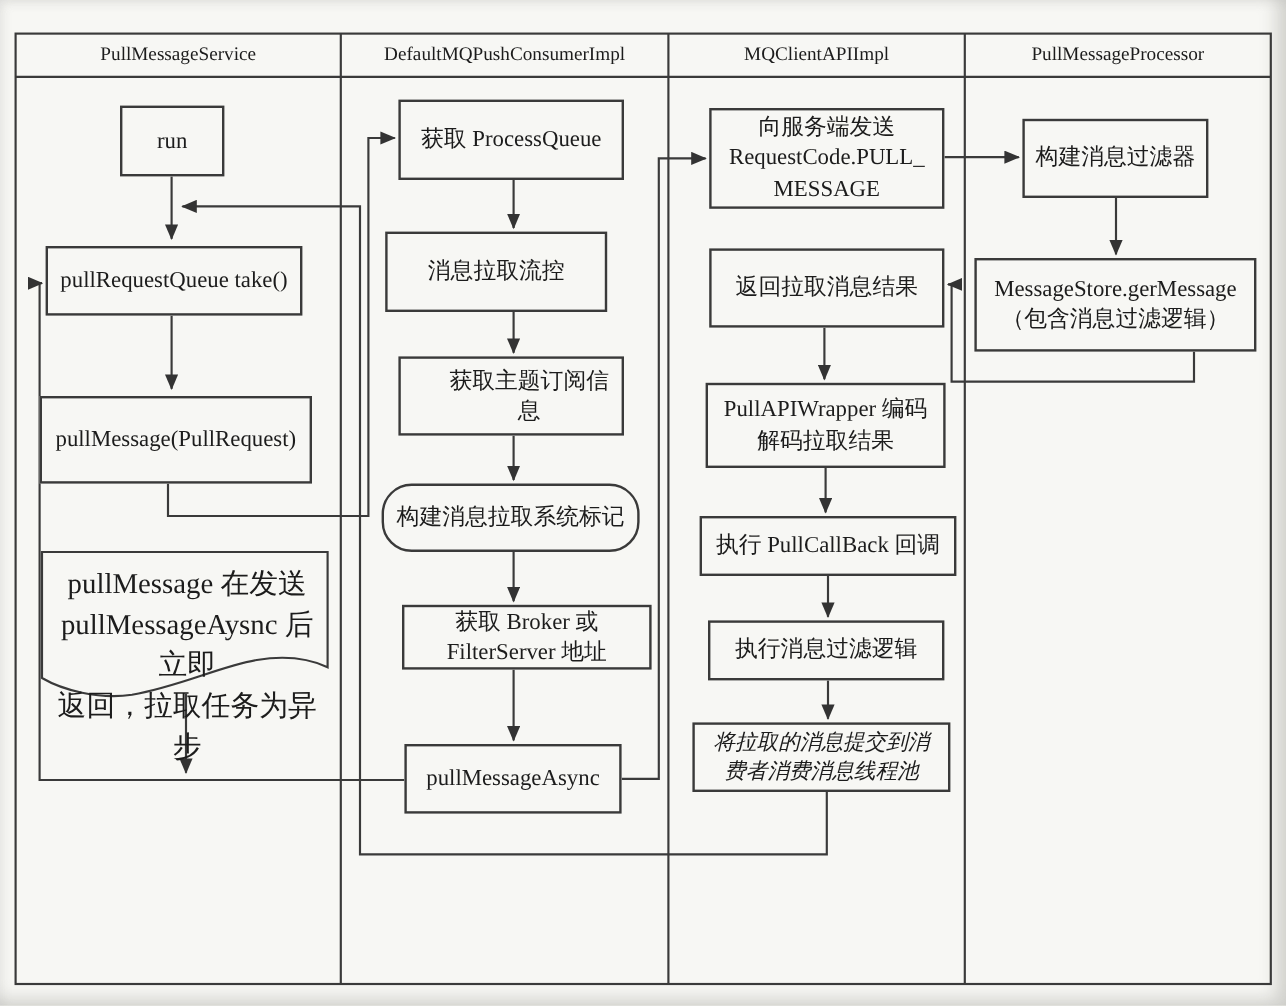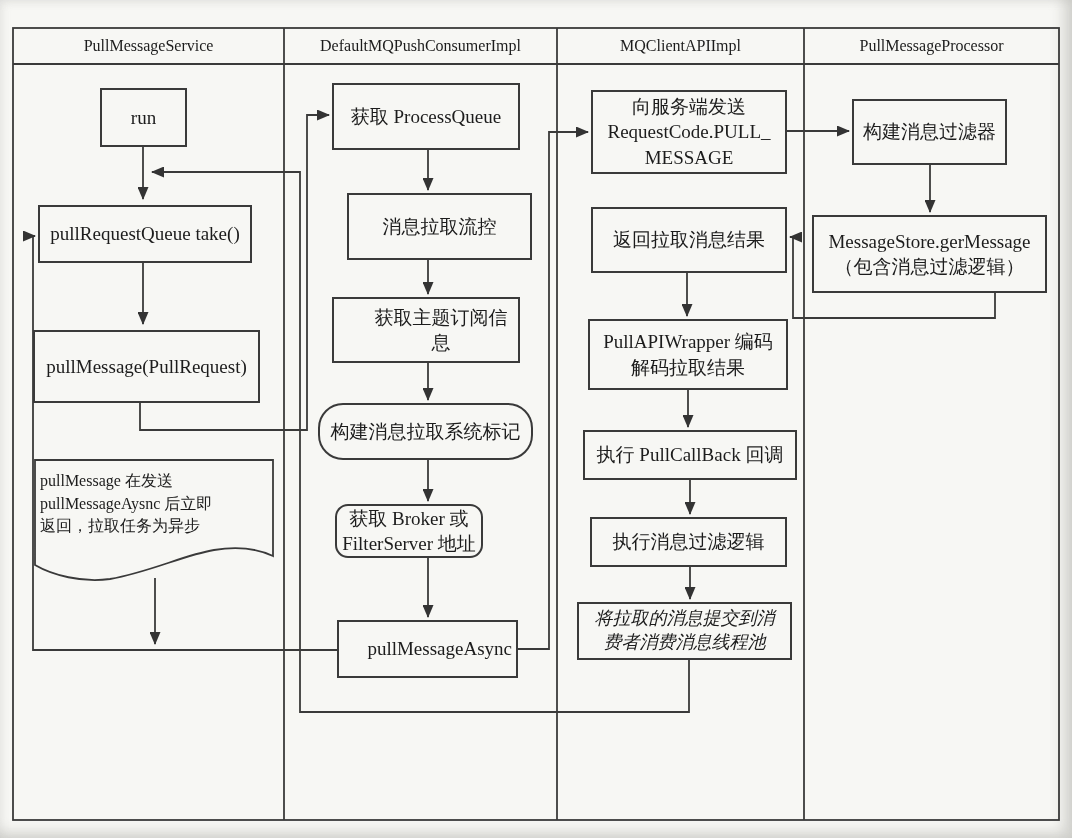--- a/index.html
+++ b/index.html
@@ -15,22 +15,22 @@
     position:absolute;border:2px solid #3a3a3a;background:#f7f7f4;
     display:flex;flex-direction:column;align-items:center;justify-content:center;
     text-align:center;font-size:19px;line-height:1.32;box-sizing:border-box;
     padding:2px 4px;
   }
   .lane-header{
     position:absolute;top:28px;height:36px;display:flex;align-items:center;justify-content:center;
     font-size:16px;box-sizing:border-box;
   }
   .note-text{
-    position:absolute;left:40px;top:470px;width:232px;text-align:left;
-    font-size:16px;line-height:1.42;
+    position:absolute;left:40px;top:470px;width:232px;text-align:center;
+    font-size:24px;line-height:1.42;
   }
   .edge-label{
     position:absolute;left:163px;top:583px;width:370px;font-size:19px;white-space:nowrap;
   }
   .l1{display:block;}
 </style>
 </head>
 <body>
 
 <div id="stage">
@@ -99,34 +99,34 @@
   <div class="note-text">
     <span class="l1">pullMessage 在发送</span>
     <span class="l1">pullMessageAysnc 后立即</span>
     <span class="l1">返回，拉取任务为异步</span>
   </div>
 
 
   <div class="node" style="left:332px;top:83px;width:188px;height:67px;">
       <span>获取 ProcessQueue</span>
     </div>
-  <div class="node" style="left:347px;top:193px;width:185px;height:67px;text-align:right;">
+  <div class="node" style="left:321px;top:193px;width:185px;height:67px;text-align:right;">
       <span>消息拉取流控</span>
     </div>
   <div class="node" style="left:332px;top:297px;width:188px;height:66px;padding-left:34px;">
       <span>获取主题订阅信息</span>
     </div>
   <div class="node" style="left:318px;top:403px;width:215px;height:57px;border-radius:25px;">
       <span>构建消息拉取系统标记</span>
     </div>
-  <div class="node" style="left:335px;top:504px;width:148px;height:54px;border-radius:13px;">
+  <div class="node" style="left:335px;top:504px;width:208px;height:54px;">
     <span class="l1">获取 Broker 或</span>
     <span class="l1">FilterServer 地址</span>
   </div>
-  <div class="node" style="left:337px;top:620px;width:181px;height:58px;align-items:flex-end;">
+  <div class="node" style="left:337px;top:620px;width:181px;height:58px;">
       <span>pullMessageAsync</span>
     </div>
 
   <div class="node" style="left:591px;top:90px;width:196px;height:84px;">
     <span class="l1">向服务端发送</span>
     <span class="l1">RequestCode.PULL_</span>
     <span class="l1">MESSAGE</span>
   </div>
   <div class="node" style="left:591px;top:207px;width:196px;height:66px;">
       <span>返回拉取消息结果</span>

